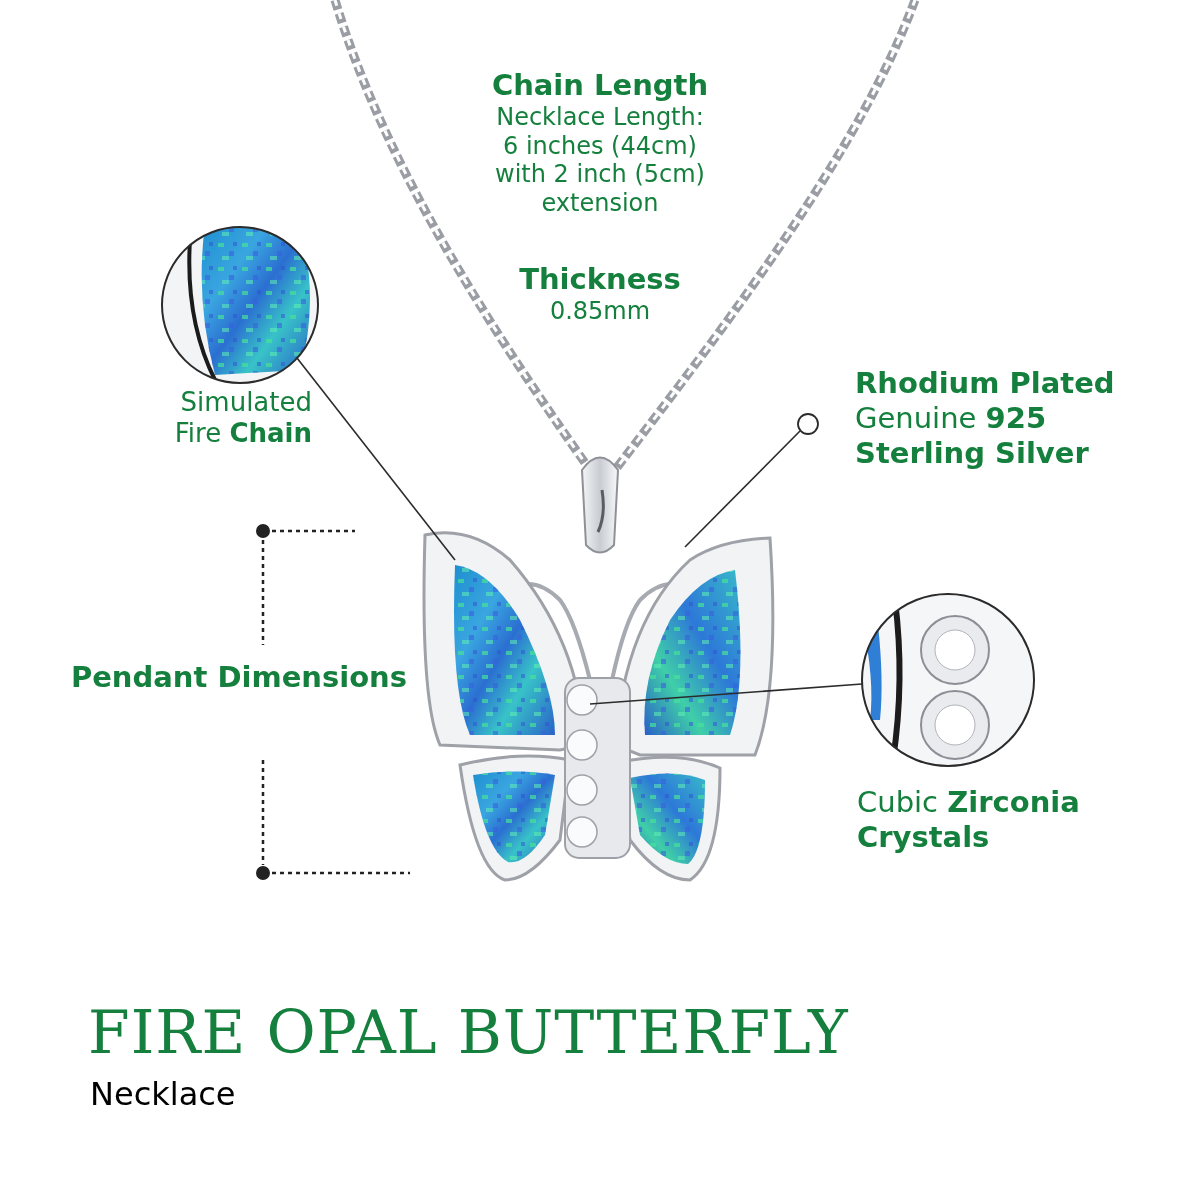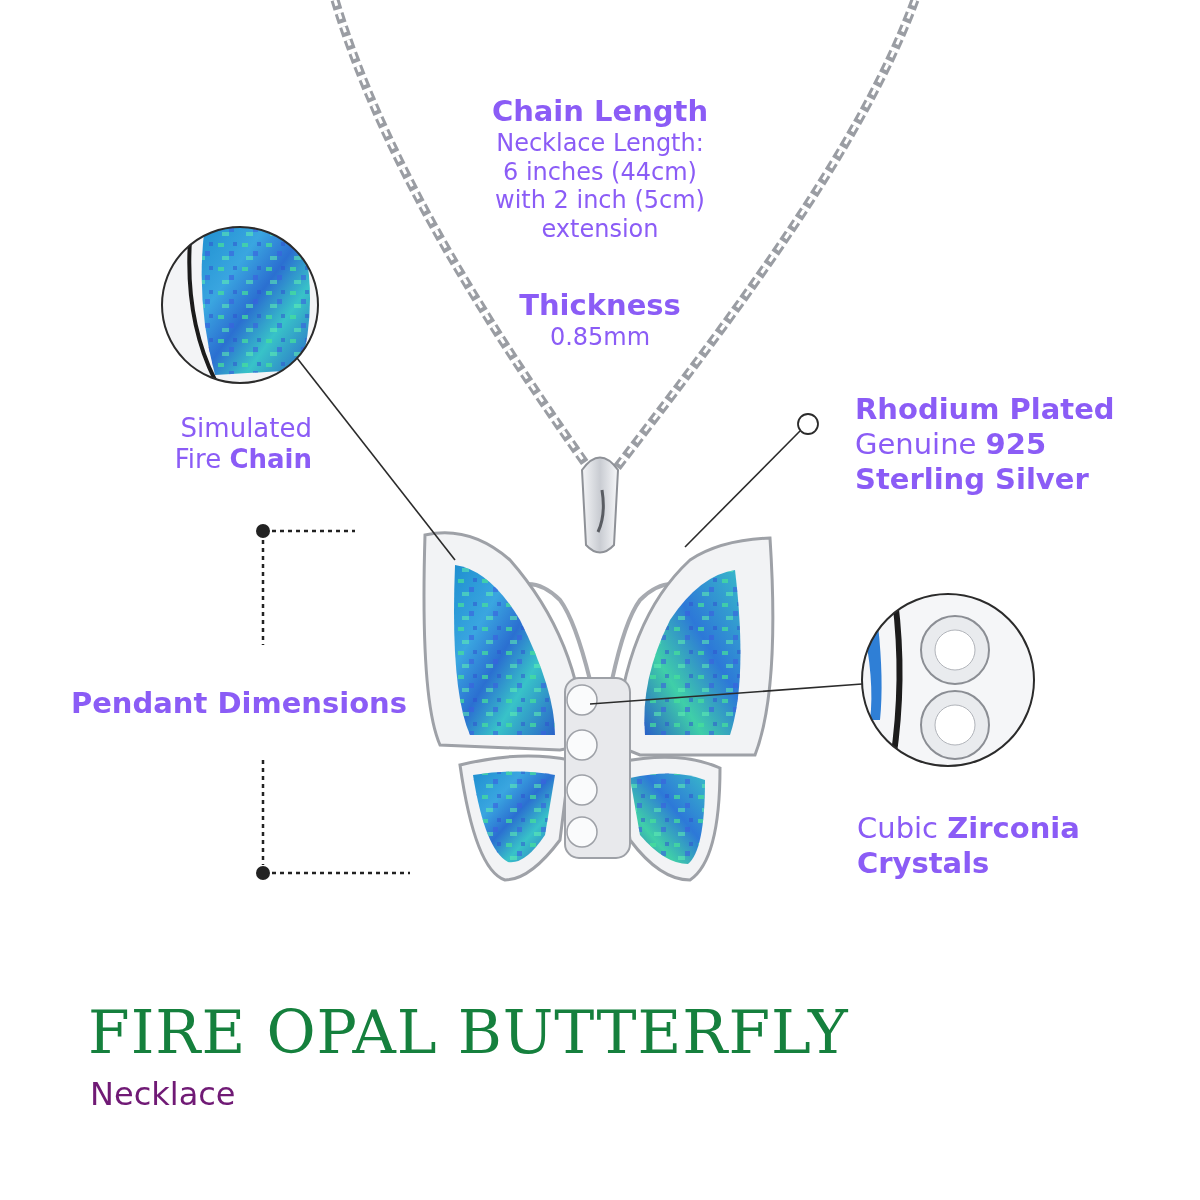--- a/index.html
+++ b/index.html
@@ -1,27 +1,27 @@
 <!DOCTYPE html>
 <html><head>
 <meta charset="utf-8">
 <style>
   html, body { margin:0; padding:0; background:#ffffff; }
   body { width:1200px; height:1200px; position:relative; overflow:hidden;
          font-family:"DejaVu Sans", "Liberation Sans", sans-serif; color:#333333; }
-  .txt { position:absolute; color:#8b5cf6; line-height:1.2;margin-top:26px; }
+  .txt { position:absolute; color:#15803d; line-height:1.2; }
   .center { text-align:center; }
   .right { text-align:right; }
   .b { font-weight:bold; }
   .h1 { font-size:29px; }
   .body { font-size:24px; }
   svg { position:absolute; left:0; top:0; }
   .title { position:absolute; left:88px; top:997px; font-family:"DejaVu Serif","Liberation Serif",serif;
            font-size:60px; color:#15803d; letter-spacing:1px; font-weight:normal; }
-  .subtitle { position:absolute; left:90px; top:1075px; font-size:32px; color:#701a75; }
+  .subtitle { position:absolute; left:90px; top:1075px; font-size:32px; color:#000000; }
 </style>
 </head>
 <body>
 
 <svg width="1200" height="1200" viewBox="0 0 1200 1200">
   <defs>
     <pattern id="chainL" width="14" height="14" patternUnits="userSpaceOnUse" patternTransform="rotate(65)">
       <ellipse cx="7" cy="7" rx="6" ry="3.5" fill="none" stroke="#8a8d93" stroke-width="1.6"></ellipse>
     </pattern>
     <linearGradient id="opalA" x1="0" y1="0" x2="1" y2="1">

